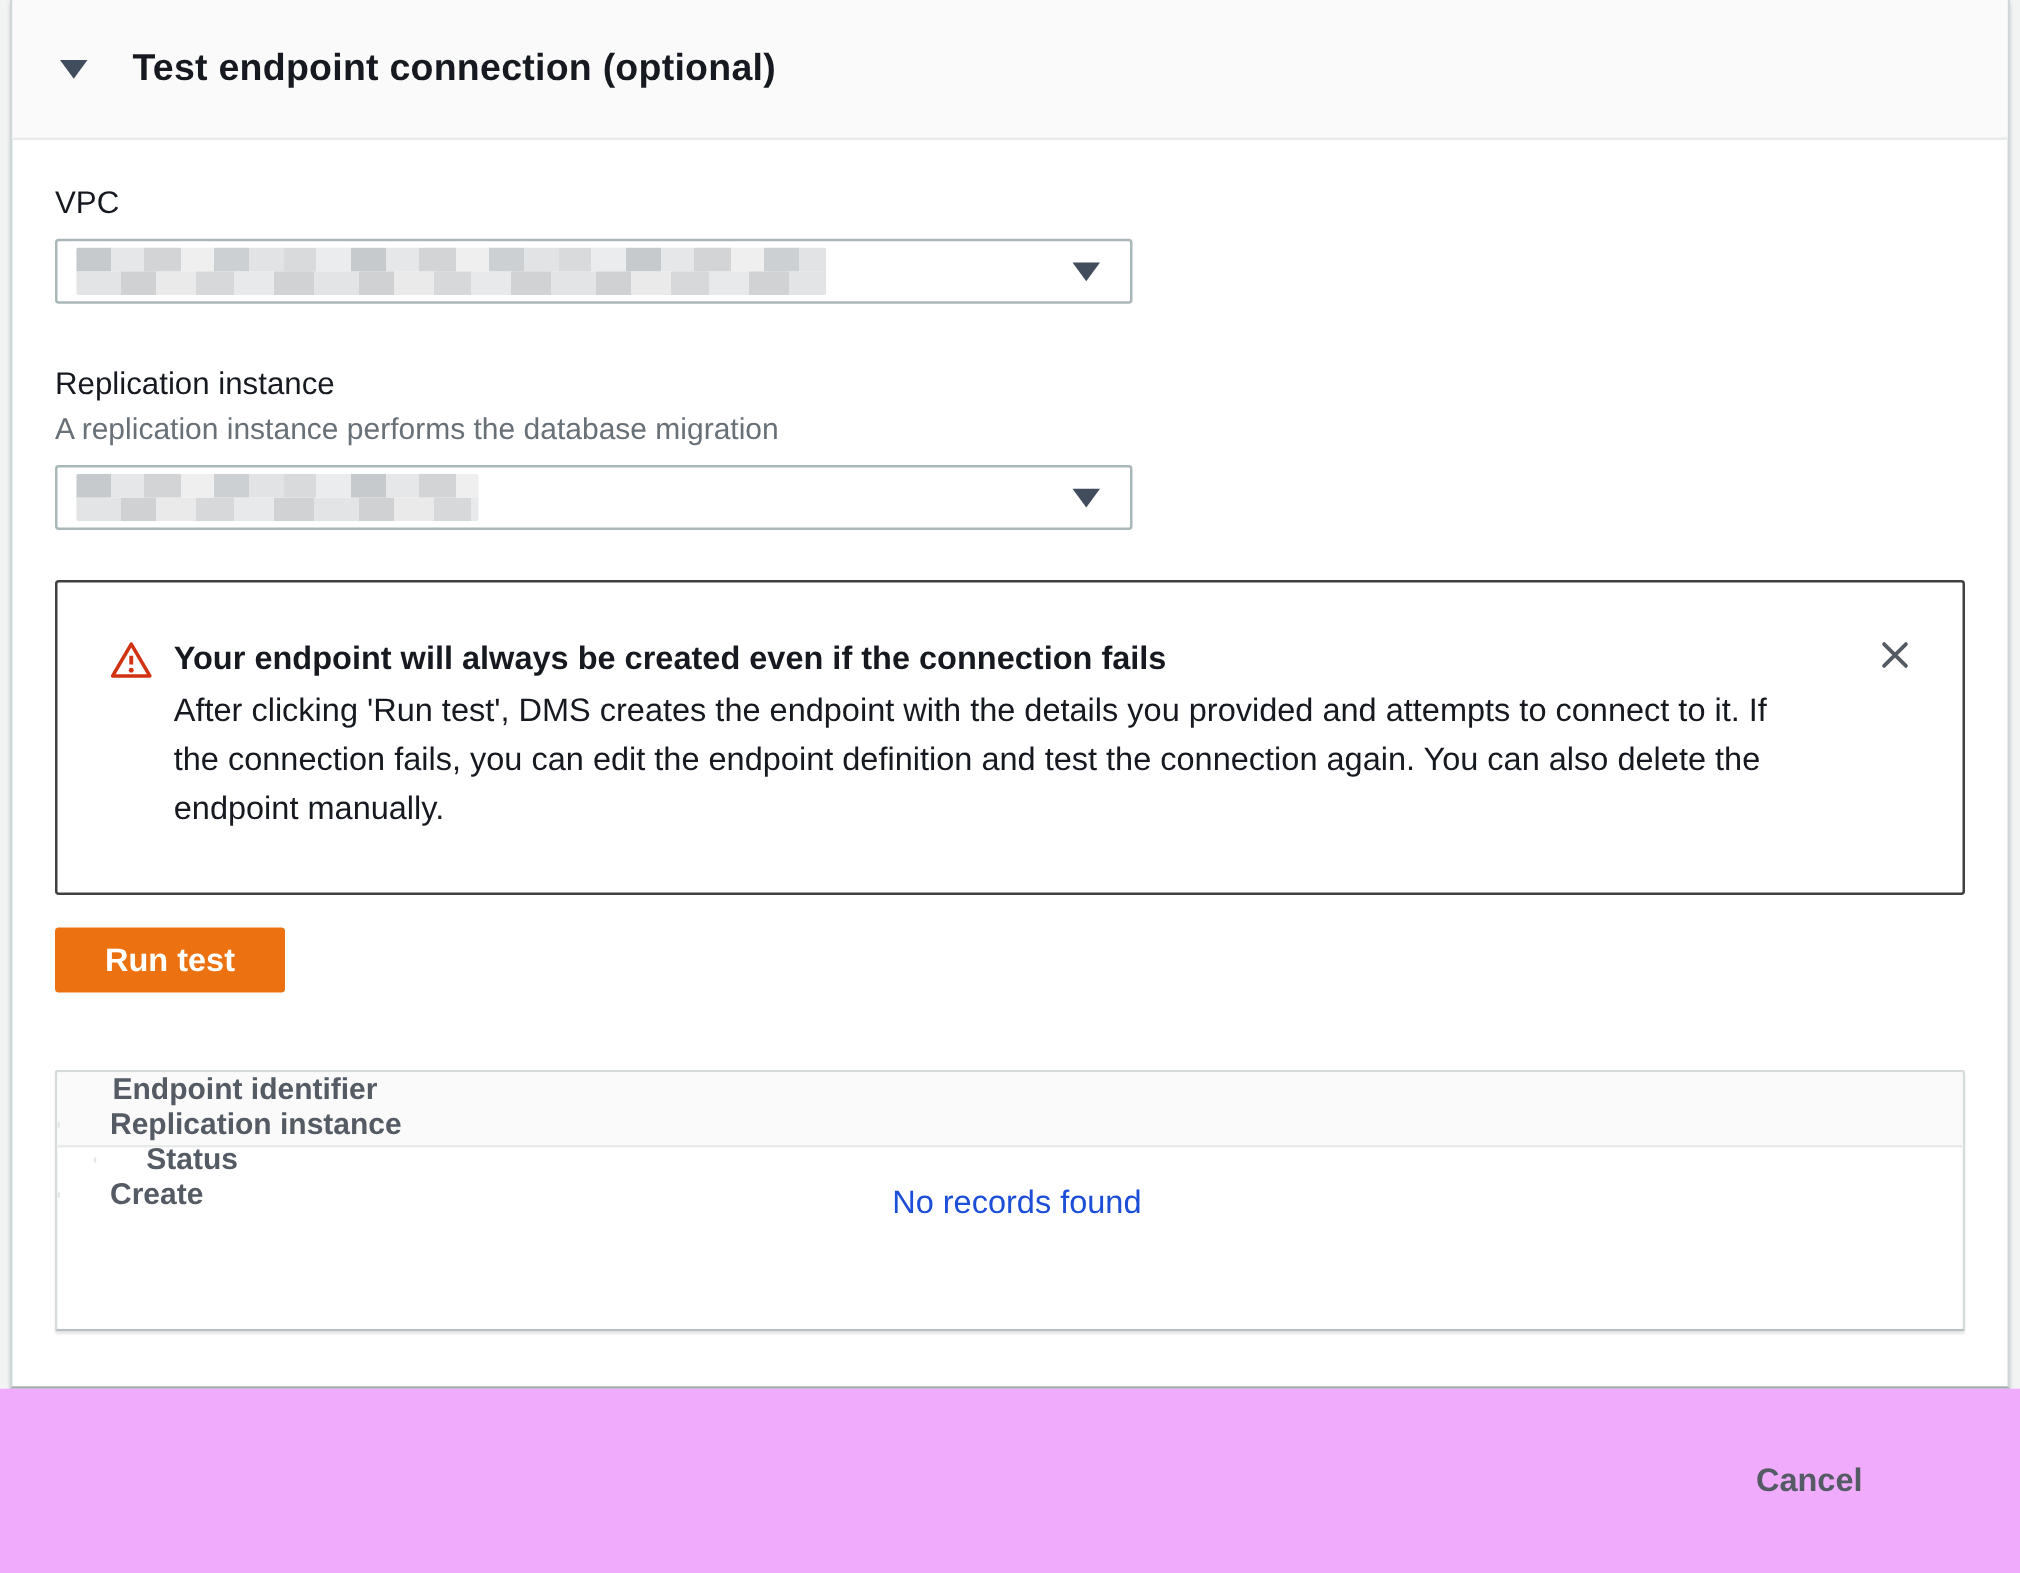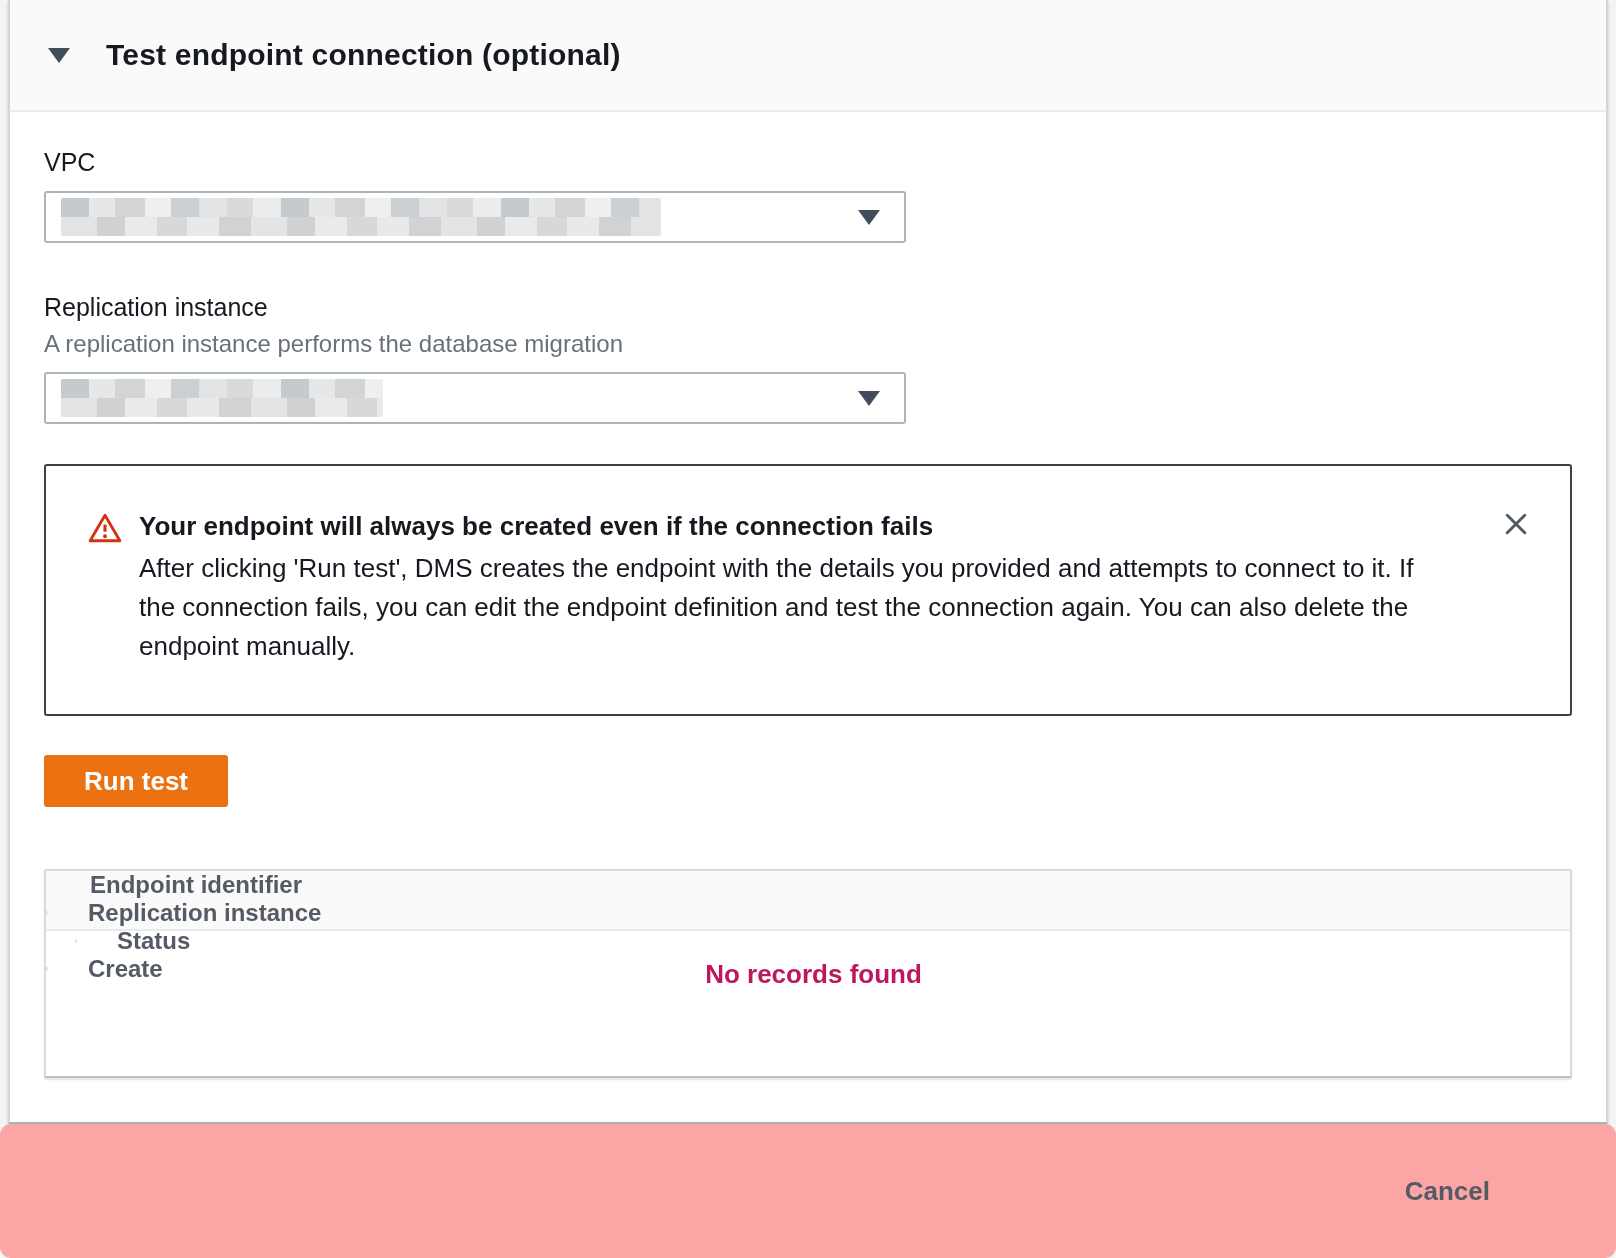--- a/index.html
+++ b/index.html
@@ -96,21 +96,21 @@
   }
   
   .btn-primary{
     background:var(--primary-button,#ec7211);
     color:#fff;font-weight:bold;font-size:26px;
     font-family:inherit;
     border:none;border-radius:3px;
     height:54px;padding:0 40px;
     cursor:pointer;
   }
-  .run-test{margin-top:39px;height:52px;}
+  .run-test{margin-top:26px;height:52px;}
   .btn-link{
     background:none;border:none;cursor:pointer;
     font-family:inherit;
     font-size:26px;font-weight:bold;color:#545b64;
     padding:0 30px;height:54px;
   }
   
   .table{
     margin-top:62px;
     border:2px solid #d6dbdc;
@@ -136,29 +136,28 @@
   .th + .th::before{
     content:"";position:absolute;left:0;top:12px;bottom:12px;width:2px;background:#e4e7e7;
   }
   .col-0{width:32%;}
   .col-1{width:31.1%;}
   .col-2{width:15.6%;margin-left:29px;}
   .col-3{width:21.3%;}
   .tbody-empty{
     padding:28px 0 86px 11px;
     text-align:center;
-    font-size:26px;color:#be185d;font-weight:bold;
+    font-size:26px;color:#1d4ed8;
   }
   
   .footer{
     flex:1;
-    background:#fca5a5;
+    background:#f0abfc;
     display:flex;align-items:center;justify-content:flex-end;
     padding-right:96px;
-    border-radius:11px;
   }
 </style>
 </head>
 <body>
 
 <div class="page">
 
   <section class="card">
 
     <div class="card-header">

